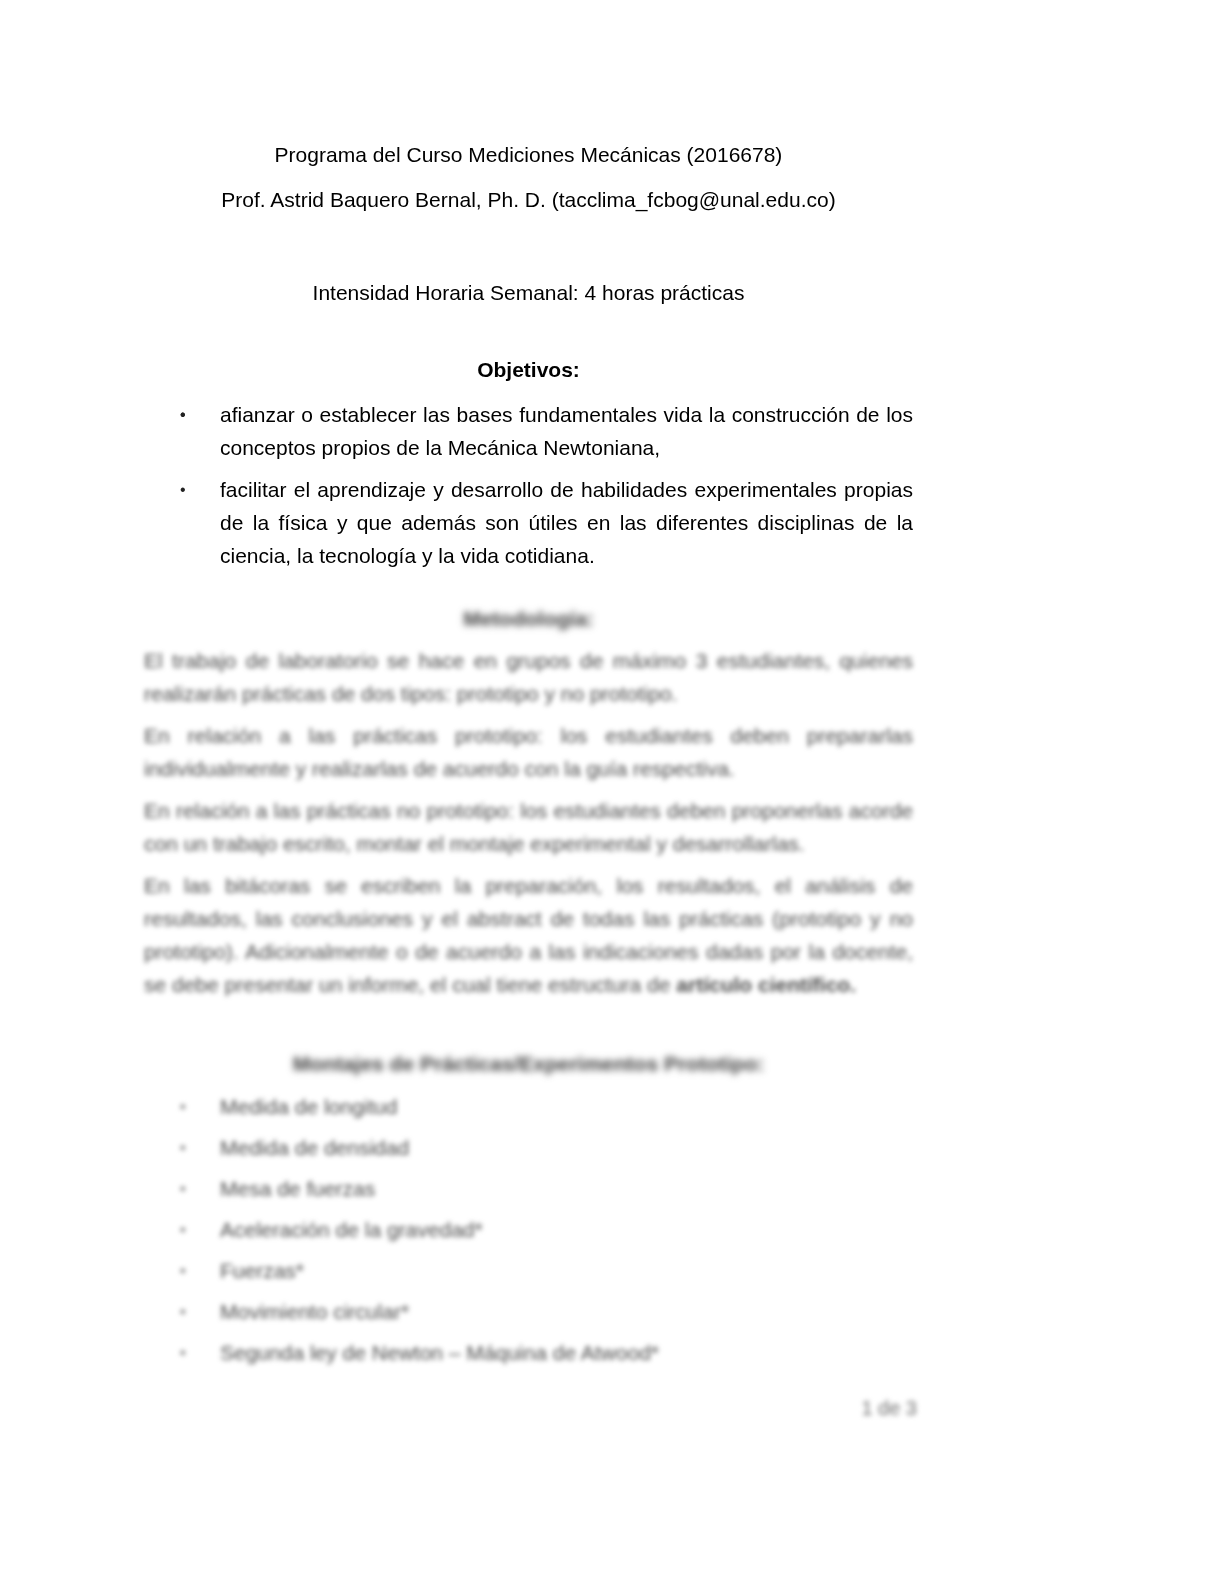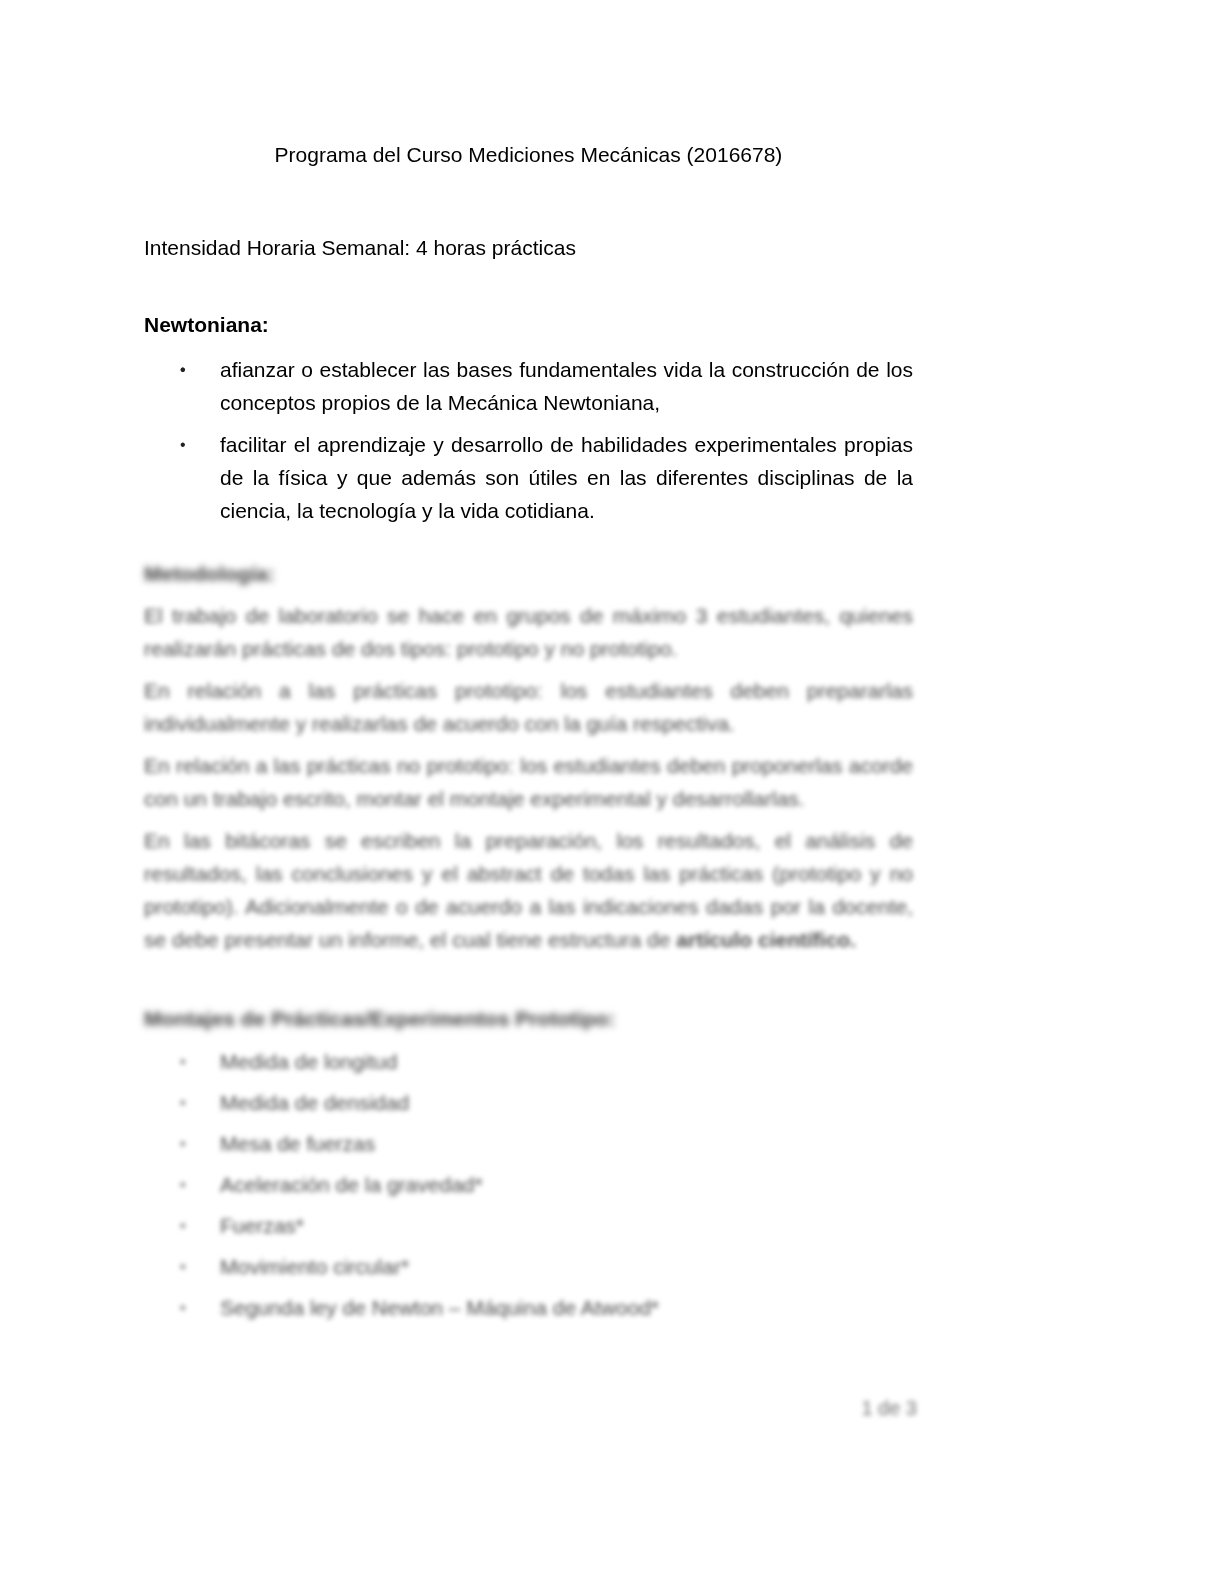--- a/index.html
+++ b/index.html
@@ -19,21 +19,21 @@
     position: relative;
     width: 1057px;
     height: 1583px;
     padding: 138px 144px 0 144px;
     background: #ffffff;
   }
   .doc-text {
     font-size: 21px;
     line-height: 33px;
   }
-  p { margin: 0; }
+  p { margin: 0; text-align: center; }
   .centered { text-align: center; }
   .bold { font-weight: bold; }
   .justified { text-align: justify; }
 
   .title-line { margin-bottom: 12px; }
   .intensity-line { margin-top: 60px; }
   .section-heading { margin-top: 44px; font-weight: bold; }
 
   ul.doc-list {
     list-style: none;
@@ -84,24 +84,25 @@
     filter: blur(2.5px);
   }
 </style>
 </head>
 <body>
 
 <div class="page">
 
   <p class="doc-text centered title-line">Programa del Curso Mediciones Mecánicas (2016678)</p>
 
+  <p class="doc-text centered">Prof. Astrid Baquero Bernal, Ph. D. (tacclima_fcbog@unal.edu.co)</p>
 
   <p class="doc-text intensity-line">Intensidad Horaria Semanal: 4 horas prácticas</p>
 
-  <p class="doc-text section-heading">Newtoniana:</p>
+  <p class="doc-text section-heading">Objetivos:</p>
 
   <ul class="doc-text doc-list">
     <li>
       <span class="bullet">•</span>
     </li>
     <li class="justified">
       <span class="bullet">•</span>
       <span>afianzar o establecer las bases fundamentales vida la construcción de los conceptos propios de la Mecánica Newtoniana,</span>
     </li>
     <li class="justified">

